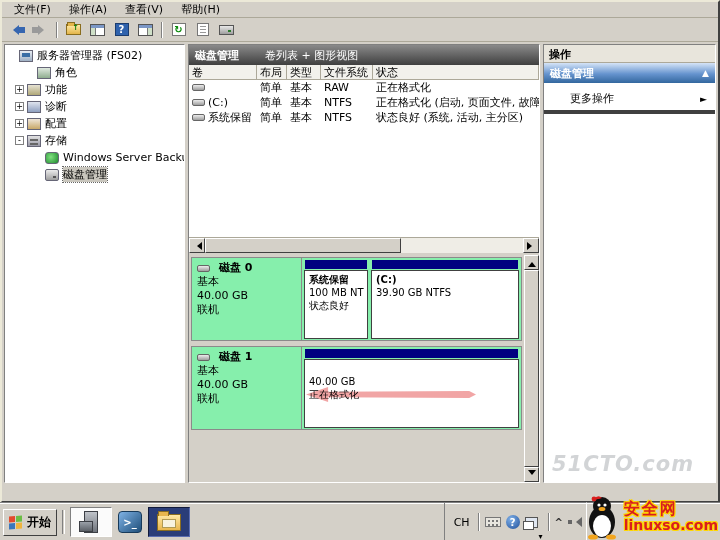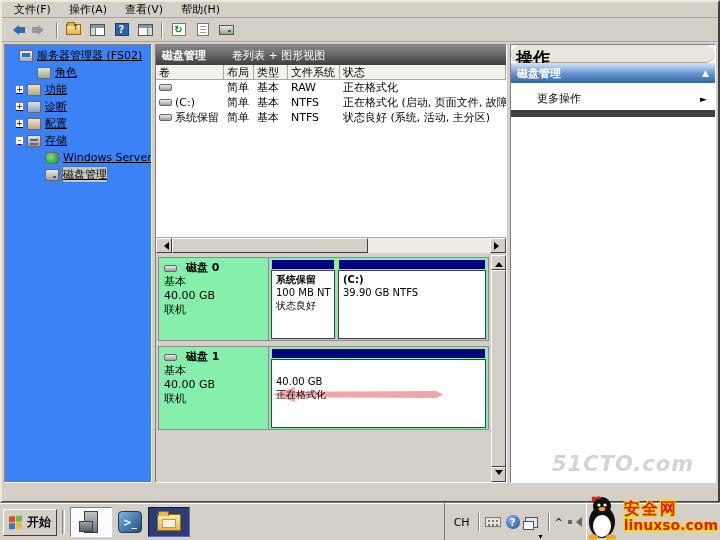--- a/index.html
+++ b/index.html
@@ -49,21 +49,21 @@
                  font-size:10px; font-weight:bold; display:flex; align-items:center; justify-content:center; }
   .ico-sheet { width:12px; height:13px; background:#fff; border:1px solid #777; position:relative; }
   .ico-sheet::after { content:""; position:absolute; left:2px; top:2px; right:2px; height:1px; background:#999; box-shadow:0 3px 0 #999, 0 6px 0 #999; }
   .ico-drive-tb { width:15px; height:10px; background:linear-gradient(#e8e8e8,#9e9e9e); border:1px solid #555; position:relative; }
   .ico-drive-tb::after { content:""; position:absolute; right:2px; bottom:2px; width:3px; height:2px; background:#2c7a2c; }
 
   
   .content { flex:1 1 auto; display:flex; padding:2px 2px 0 2px; gap:3px; min-height:0; }
 
   
-  .tree { width:148px; background:#3b82f6; overflow:hidden; flex:0 0 auto;text-decoration:underline; }
+  .tree { width:181px; background:#ffffff; overflow:hidden; flex:0 0 auto; }
   .tree-inner { padding:2px 0 0 2px; }
   .tree-row { display:flex; align-items:center; height:17px; font-size:11px; white-space:nowrap; }
   .expander { width:9px; height:9px; border:1px solid #808080; background:#fff; font-size:8px; line-height:7px;
               text-align:center; margin-right:3px; flex:0 0 auto; color:#000; }
   .expander.empty { border:none; background:transparent; }
   .t-icon { width:14px; height:12px; margin-right:4px; flex:0 0 auto; border:1px solid #667; }
   .i-server { background:linear-gradient(#e8edf3,#9fb0c4); position:relative; }
   .i-server::after { content:""; position:absolute; left:2px; top:2px; right:2px; height:4px; background:#3a6ea5; }
   .i-roles { background:linear-gradient(#dfe9df,#8fae8f); }
   .i-features { background:linear-gradient(#e6e2d2,#b0a878); }
@@ -129,30 +129,30 @@
 
   .legend { height:16px; display:flex; align-items:center; gap:10px; padding-left:4px; font-size:11px;
             font-weight:bold; border-top:1px solid #8a8a8a; flex:0 0 auto; background:#d4d0c8; }
   .leg-item { display:flex; align-items:center; gap:4px; }
   .sq { width:9px; height:9px; border:1px solid #333; }
   .sq-black { background:#000000; }
   .sq-navy { background:#000080; }
 
   
   .actions { flex:1 1 auto; background:#fff; display:flex; flex-direction:column; min-width:0; }
-  .act-header { height:18px; background:#e8e5dc; font-size:17px; font-weight:bold; padding:2px 0 0 5px;
-                border-bottom:1px solid #aca899; flex:0 0 auto;border-radius:9px; }
+  .act-header { height:18px; background:#e8e5dc; font-size:11px; font-weight:bold; padding:2px 0 0 5px;
+                border-bottom:1px solid #aca899; flex:0 0 auto; }
   .act-section { height:20px; background:linear-gradient(180deg,#d5e4f7 0%,#6593ce 55%,#33679e 100%);
                  color:#fff; font-size:11px; font-weight:bold; display:flex; align-items:center;
                  padding:0 6px; flex:0 0 auto; }
   .act-section .grow { flex:1; }
   .act-caret { font-size:9px; }
   .act-body { flex:1; background:#fff; }
   .act-more { display:flex; align-items:center; font-size:11px; padding:8px 8px 4px 26px;
-              border-bottom:7px solid #404040;justify-content:flex-end; }
+              border-bottom:4px solid #404040;justify-content:flex-end; }
   .act-more .grow { flex:1; }
   .act-more-arrow { font-size:9px; color:#000; }
 
   .bottom-strip { height:18px; flex:0 0 auto; }
 
   
   .taskbar { position:absolute; left:0; bottom:0; width:720px; height:37px; background:#d4d0c8;
              border-top:1px solid #fff; box-shadow:0 -1px 0 #808080; display:flex; align-items:center; padding:0 3px; }
   .start-btn { width:54px; height:27px; display:flex; align-items:center; justify-content:center; gap:4px;
                font-size:12px; font-weight:bold; flex:0 0 auto; }

